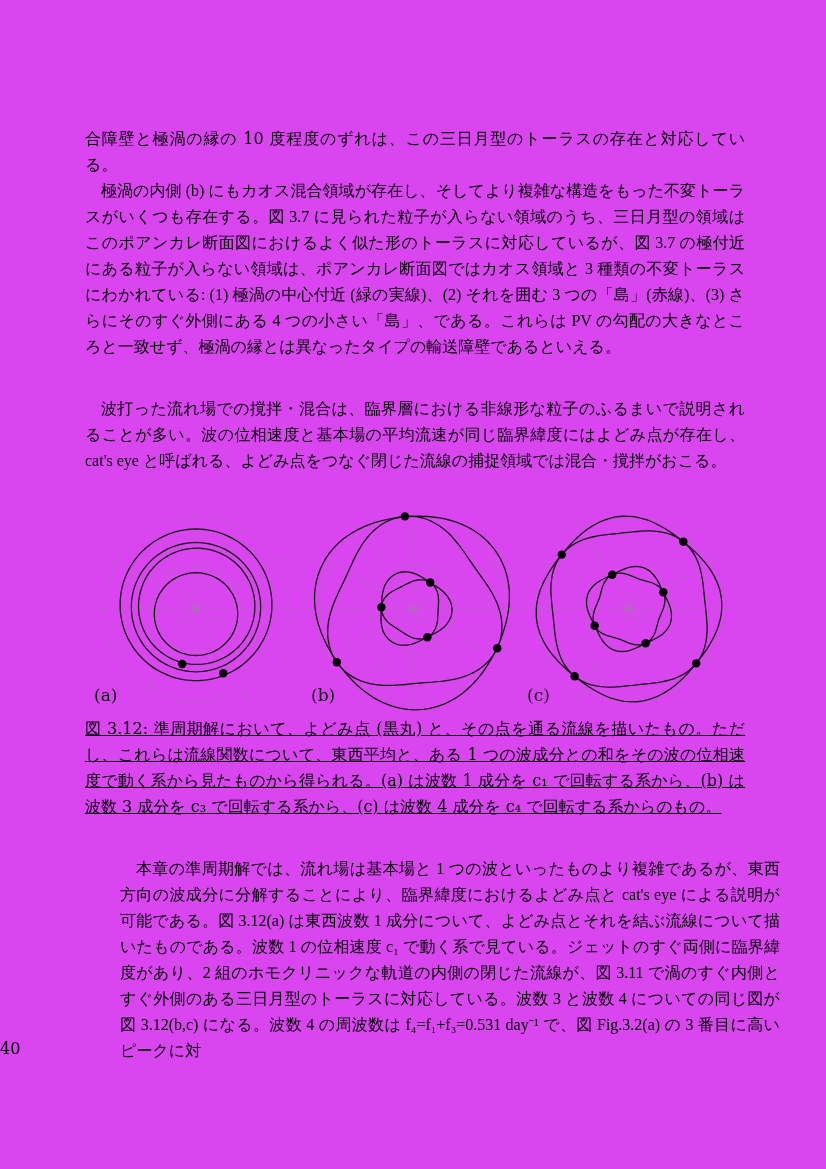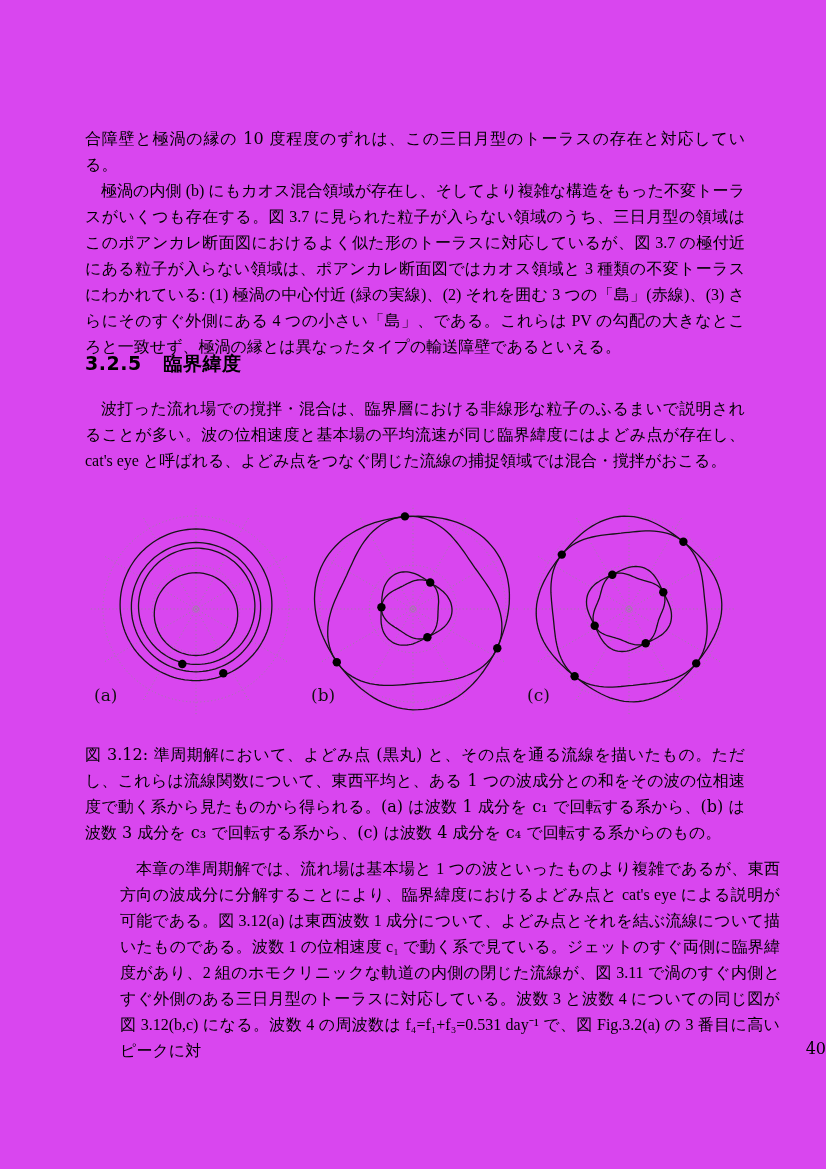--- a/index.html
+++ b/index.html
@@ -33,39 +33,36 @@
     display:flex;justify-content:space-between;
   }
   .figure-panels svg{display:block;}
   .grid{stroke:#8f8f8f;stroke-width:0.8;stroke-dasharray:1 2.6;fill:none;}
   .stream{stroke:#151515;stroke-width:1.3;fill:none;}
   .dot{fill:#000;stroke:none;}
   .panel-label{
     font-family:"DejaVu Serif","Liberation Serif",serif;
     font-size:17px;fill:#111;
   }
-  .caption{top:742px;}
+  .caption{top:716px;text-decoration:underline;}
   .page-number{
     position:absolute;left:0;top:1036px;width:100%;
-    text-align:right;font-size:16px;line-height:26px;
+    text-align:left;font-size:16px;line-height:26px;
   }
 </style>
 </head>
 <body>
 
 <div class="page">
 
   <div class="block" style="top:126px;">
     <p class="body-text">合障壁と極渦の縁の 10 度程度のずれは、この三日月型のトーラスの存在と対応している。</p>
     <p class="body-text indent">極渦の内側 (b) にもカオス混合領域が存在し、そしてより複雑な構造をもった不変トーラスがいくつも存在する。図 3.7 に見られた粒子が入らない領域のうち、三日月型の領域はこのポアンカレ断面図におけるよく似た形のトーラスに対応しているが、図 3.7 の極付近にある粒子が入らない領域は、ポアンカレ断面図ではカオス領域と 3 種類の不変トーラスにわかれている: (1) 極渦の中心付近 (緑の実線)、(2) それを囲む 3 つの「島」(赤線)、(3) さらにそのすぐ外側にある 4 つの小さい「島」、である。これらは PV の勾配の大きなところと一致せず、極渦の縁とは異なったタイプの輸送障壁であるといえる。</p>
   </div>
 
-  <h2 class="section-heading">
-    <span class="sec-num">3.2.5</span><span>臨界緯度</span>
-  </h2>
 
   <div class="block" style="top:396px;">
     <p class="body-text indent">波打った流れ場での撹拌・混合は、臨界層における非線形な粒子のふるまいで説明されることが多い。波の位相速度と基本場の平均流速が同じ臨界緯度にはよどみ点が存在し、cat's eye と呼ばれる、よどみ点をつなぐ閉じた流線の捕捉領域では混合・撹拌がおこる。</p>
   </div>
 
   <div class="figure-panels" id="figure-panels">
       <svg width="212" height="210" viewBox="0 0 212 210">
         <line x1="0.9100000000000108" y1="104" x2="211.08999999999997" y2="104" class="grid"></line>
         <line x1="14.989390316293353" y1="156.545" x2="197.01060968370666" y2="51.45500000000001" class="grid"></line>
         <line x1="53.455" y1="195.01060968370666" x2="158.54500000000002" y2="12.989390316293353" class="grid"></line>

